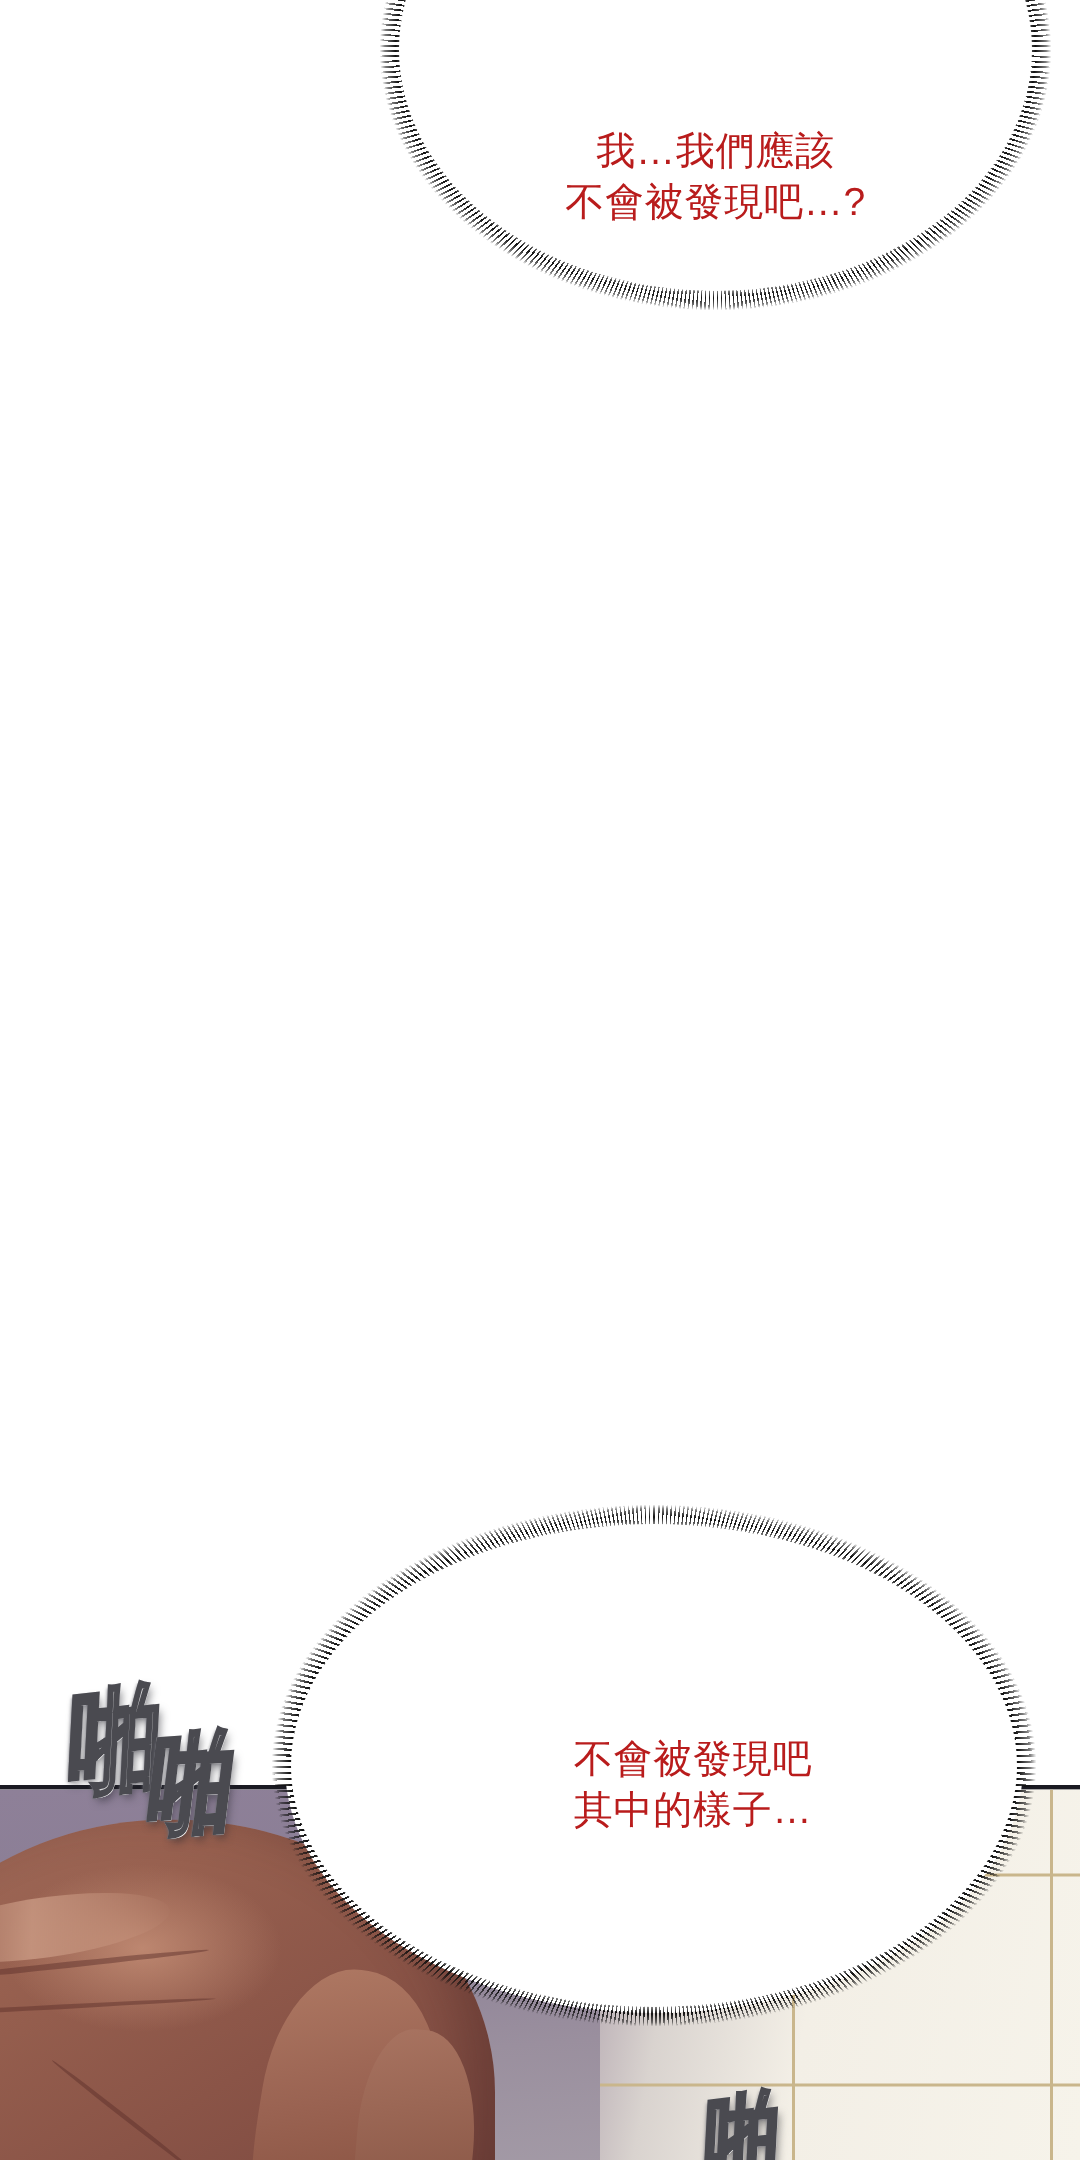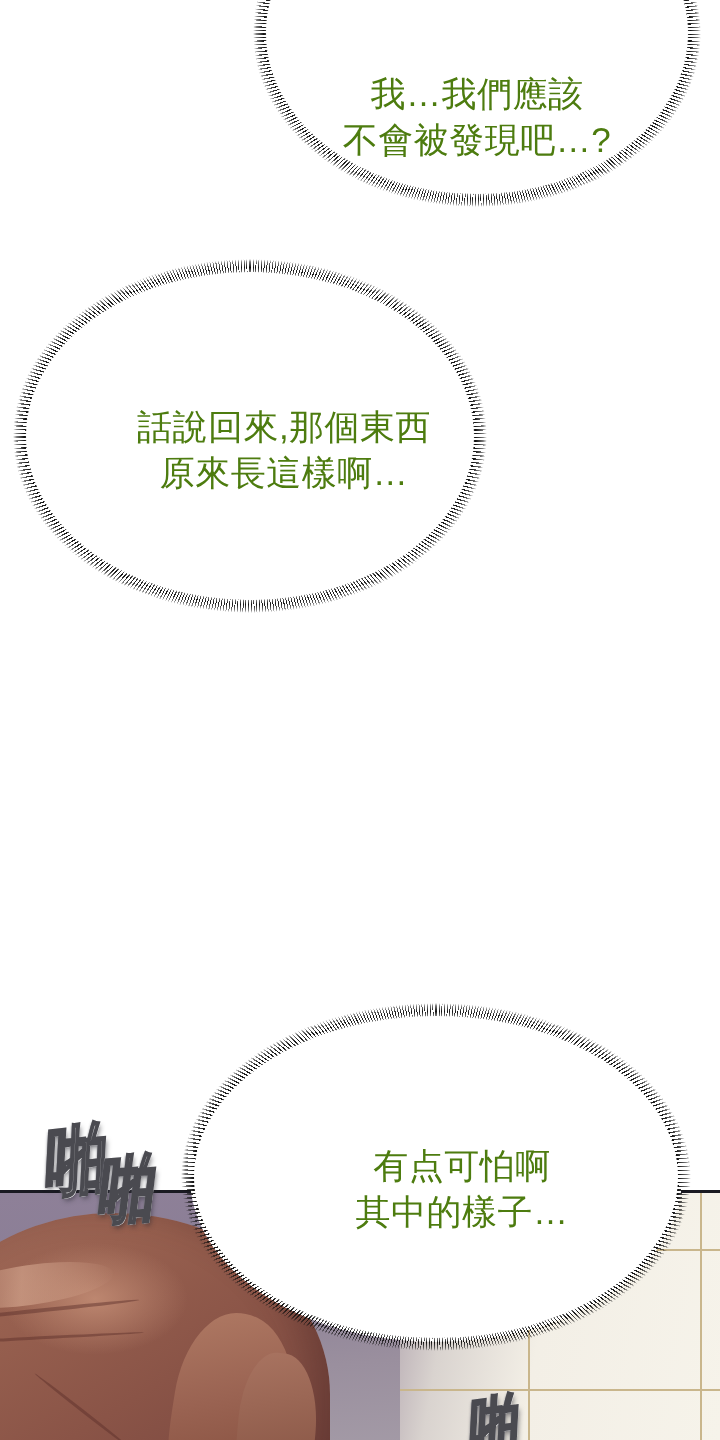--- a/index.html
+++ b/index.html
@@ -142,23 +142,23 @@
     position: absolute;
     left: 4px; right: 4px; top: 4px; bottom: 4px;
     border-radius: 50%;
     background: #ffffff;
     pointer-events: none;
   }
   .bubble-text {
     position: relative;
     z-index: 3;
     text-align: center;
-    color: #4d7c0f;
+    color: #b91c1c;
     font-family: "Liberation Sans", "DejaVu Sans", sans-serif;
-    font-size: 35px;
+    font-size: 26px;
     line-height: 1.32;
     font-weight: 500;
     letter-spacing: 0.5px;
     white-space: pre-line;
   }
 
   
   #bubble-1 { left: 262px; top: -132px;  width: 430px; height: 330px; }
   #bubble-1 .bubble-text { transform: translateY(84px); }
 
@@ -233,24 +233,20 @@
 
   <div class="sfx" id="sfx-1">啪</div>
   <div class="sfx" id="sfx-2">啪</div>
   <div class="sfx" id="sfx-3">啪</div>
 
   <div class="bubble" id="bubble-1">
     <div class="bubble-text">我…我們應該
 不會被發現吧…?</div>
   </div>
 
-  <div class="bubble" id="bubble-2">
-    <div class="bubble-text">話說回來,那個東西
-原來長這樣啊…</div>
-  </div>
 
 
   <div class="bubble" id="bubble-4">
-    <div class="bubble-text">有点可怕啊
+    <div class="bubble-text">不會被發現吧
 其中的樣子…</div>
   </div>
 
 </div>
 
 </body></html>

